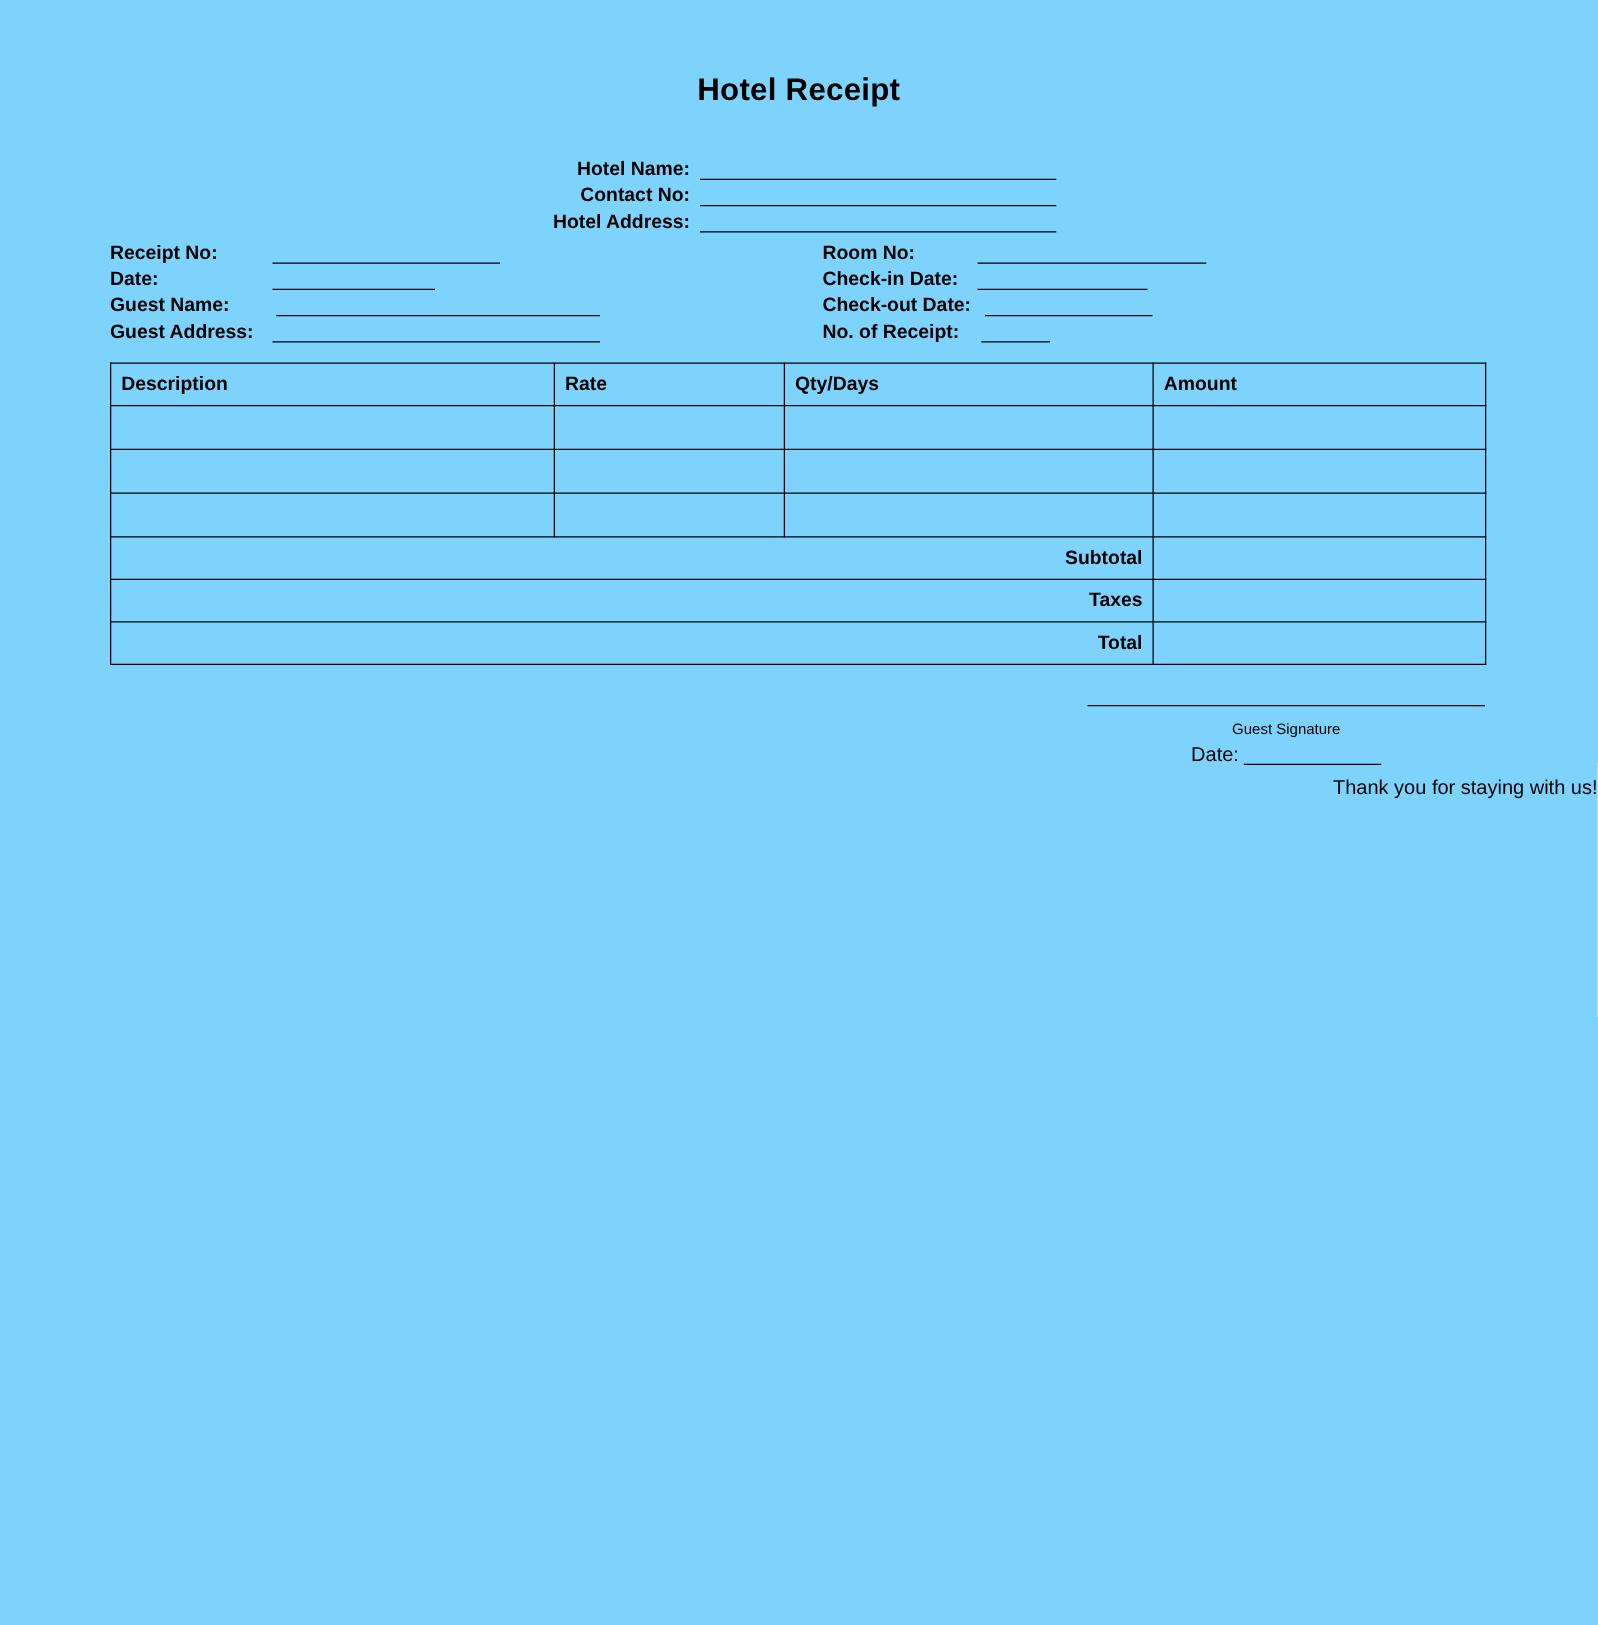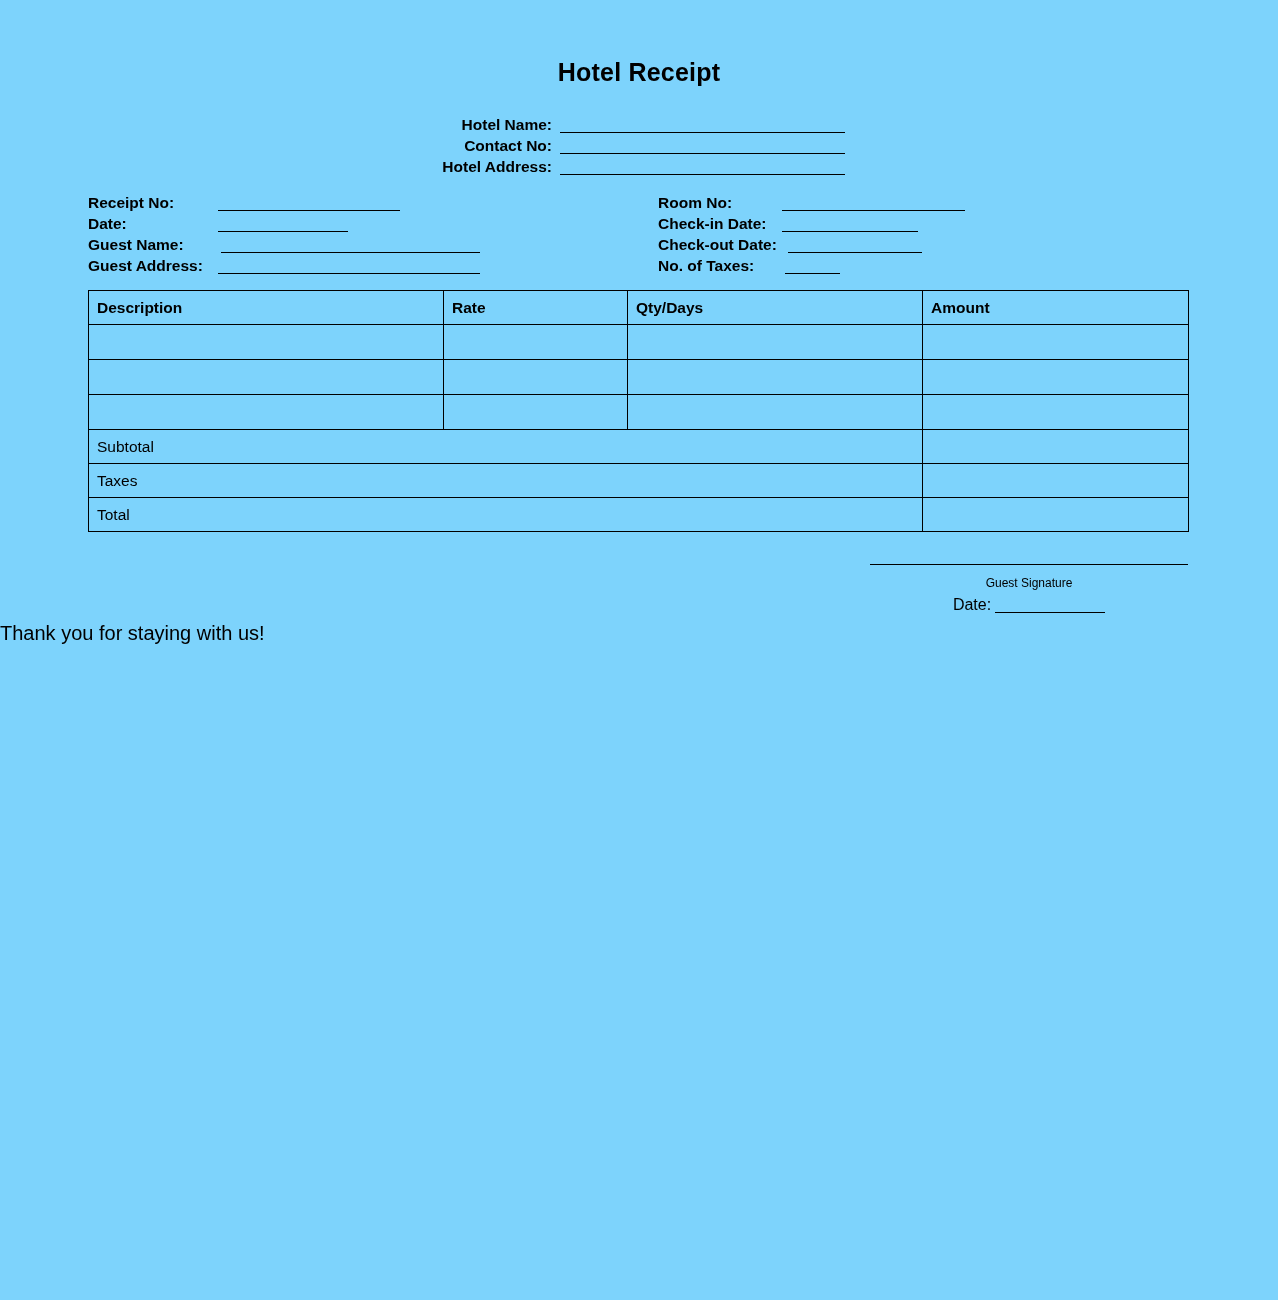--- a/index.html
+++ b/index.html
@@ -32,21 +32,21 @@
     text-align: center;
     font-size: 25px;
     font-weight: bold;
     letter-spacing: 0.2px;
   }
 
   
   .hotel-block {
     position: absolute;
     left: 0;
-    top: 114px;
+    top: 125px;
     width: 1168px;
   }
   .hotel-row {
     position: relative;
     height: 21px;
     line-height: 21px;
   }
   .hotel-label {
     position: absolute;
     left: 300px;
@@ -116,22 +116,22 @@
   .items-table th {
     font-weight: bold;
     text-align: left;
   }
   .col-desc   { width: 355px; }
   .col-rate   { width: 184px; }
   .col-qty    { width: 295px; }
   .col-amount { width: 266px; }
   .items-table td.empty-cell { height: 35px; }
   .total-label {
-    text-align: left;
-    font-weight: normal;
+    text-align: right;
+    font-weight: bold;
   }
 
   
   .signature-block {
     position: absolute;
     left: 870px;
     top: 564px;
     width: 318px;
     text-align: center;
   }
@@ -156,22 +156,22 @@
     border-bottom: 1.4px solid #000;
     height: 0;
     vertical-align: -3px;
     margin-left: 4px;
   }
   .thank-you {
     position: absolute;
     left: 0;
     top: 622px;
     width: 1278px;
-    text-align: left;
-    font-size: 20px;
+    text-align: right;
+    font-size: 16px;
   }
 </style>
 </head>
 <body>
 
 <div class="page">
 
   <div class="doc-title">Hotel Receipt</div>
 
   <div class="hotel-block">
@@ -215,21 +215,21 @@
     </div>
     <div class="field-row">
       <span class="field-label">Check-in Date:</span>
       <span class="field-line" style="left:124px;width:136px;"></span>
     </div>
     <div class="field-row">
       <span class="field-label">Check-out Date:</span>
       <span class="field-line" style="left:130px;width:134px;"></span>
     </div>
     <div class="field-row">
-      <span class="field-label">No. of Taxes:</span>
+      <span class="field-label">No. of Receipt:</span>
       <span class="field-line" style="left:127px;width:55px;"></span>
     </div>
   </div>
 
   <table class="items-table">
     <thead>
       <tr>
         <th class="col-desc">Description</th>
         <th class="col-rate">Rate</th>
         <th class="col-qty">Qty/Days</th>

